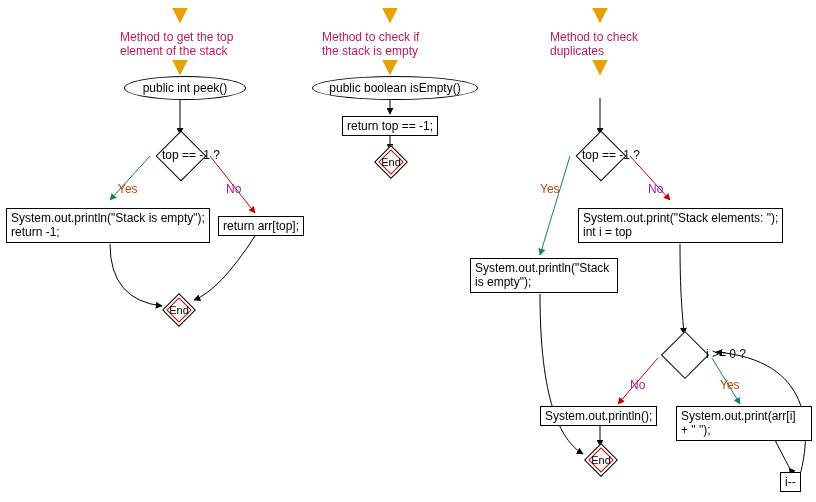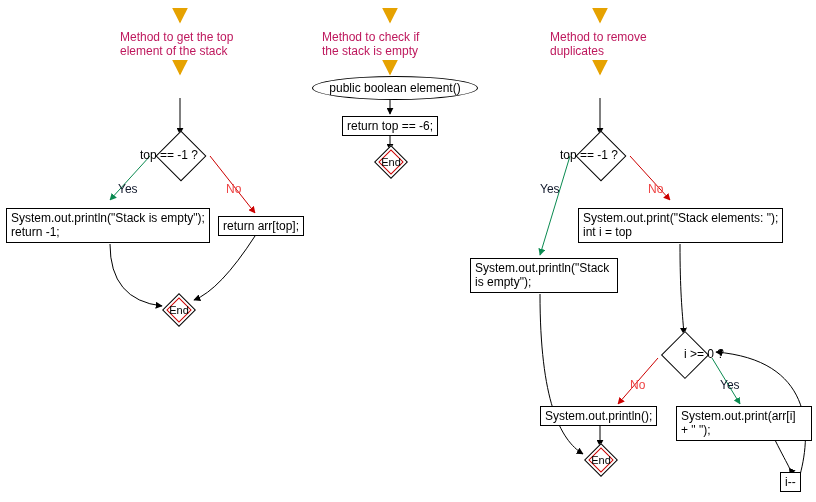--- a/index.html
+++ b/index.html
@@ -46,21 +46,21 @@
     white-space: pre;
   }
   .diamond {
     position: absolute;
     border: 1px solid #000;
     background: #fff;
     transform: rotate(45deg);
   }
   .diamond-label {
     position: absolute;
-    text-align: left;
+    text-align: right;
     pointer-events: none;
   }
   .end {
     position: absolute;
     width: 38px;
     height: 24px;
   }
   .end .outer {
     position: absolute;
     left: 50%; top: 50%;
@@ -81,22 +81,22 @@
     left: 50%; top: 50%;
     transform: translate(-50%, -50%);
     font-size: 11px;
     z-index: 2;
     text-align: center;
   }
   .edge-label {
     position: absolute;
     font-size: 12px;
   }
-  .yes { color: #0f172a; }
-  .no  { color: #ef4444; }
+  .yes { color: #c2410c; }
+  .no  { color: #a21caf; }
   svg.lines {
     position: absolute;
     left: 0; top: 0;
     width: 816px; height: 502px;
     pointer-events: none;
   }
 </style>
 </head>
 <body>
 
@@ -156,20 +156,23 @@
     <path d="M775,440 C790,470 792,470 790,475" stroke="#000" fill="none" marker-end="url(#arr-black)"></path>
 
     <path d="M800,475 C812,430 812,360 716,352" stroke="#000" fill="none" marker-end="url(#arr-black)"></path>
 
     <path d="M600,426 L600,446" stroke="#000" fill="none" marker-end="url(#arr-black)"></path>
   </svg>
 
   <div class="comment" style="left:120px; top:30px;">Method to get the top
 element of the stack</div>
 
+  <div class="oval" style="left:124px; top:76px; width:112px; height:22px;">
+    <span>public int peek()</span>
+  </div>
 
   <div class="diamond" style="left:163px; top:138px; width:34px; height:34px;"></div>
   <div class="diamond-label" style="left:140px; top:148px; width:80px;">top == -1 ?</div>
 
   <span class="edge-label yes" style="left:118px; top:182px;">Yes</span>
   <span class="edge-label no" style="left:226px; top:182px;">No</span>
 
   <div class="box" style="left:6px; top:208px;">System.out.println("Stack is empty");
 return -1;</div>
   <div class="box" style="left:218px; top:216px;text-align:right;">return arr[top];</div>
@@ -177,32 +180,32 @@
   <div class="end" style="left:160px; top:298px;">
     <div class="outer"></div>
       <div class="inner"></div>
     <span class="lbl">End</span>
   </div>
 
   <div class="comment" style="left:322px; top:30px;">Method to check if
 the stack is empty</div>
 
   <div class="oval" style="left:312px; top:76px; width:156px; height:22px;">
-    <span>public boolean element()</span>
-  </div>
-
-  <div class="box" style="left:342px; top:116px;">return top == -6;</div>
+    <span>public boolean isEmpty()</span>
+  </div>
+
+  <div class="box" style="left:342px; top:116px;">return top == -1;</div>
 
   <div class="end" style="left:372px; top:150px;">
     <div class="outer"></div>
       <div class="inner"></div>
     <span class="lbl">End</span>
   </div>
 
-  <div class="comment" style="left:550px; top:30px;">Method to remove
+  <div class="comment" style="left:550px; top:30px;">Method to check
 duplicates</div>
 
 
   <div class="diamond" style="left:583px; top:138px; width:34px; height:34px;"></div>
   <div class="diamond-label" style="left:560px; top:148px; width:80px;">top == -1 ?</div>
 
   <span class="edge-label yes" style="left:540px; top:182px;">Yes</span>
   <span class="edge-label no" style="left:648px; top:182px;">No</span>
 
   <div class="box" style="left:470px; top:258px; width:138px;">System.out.println("Stack

